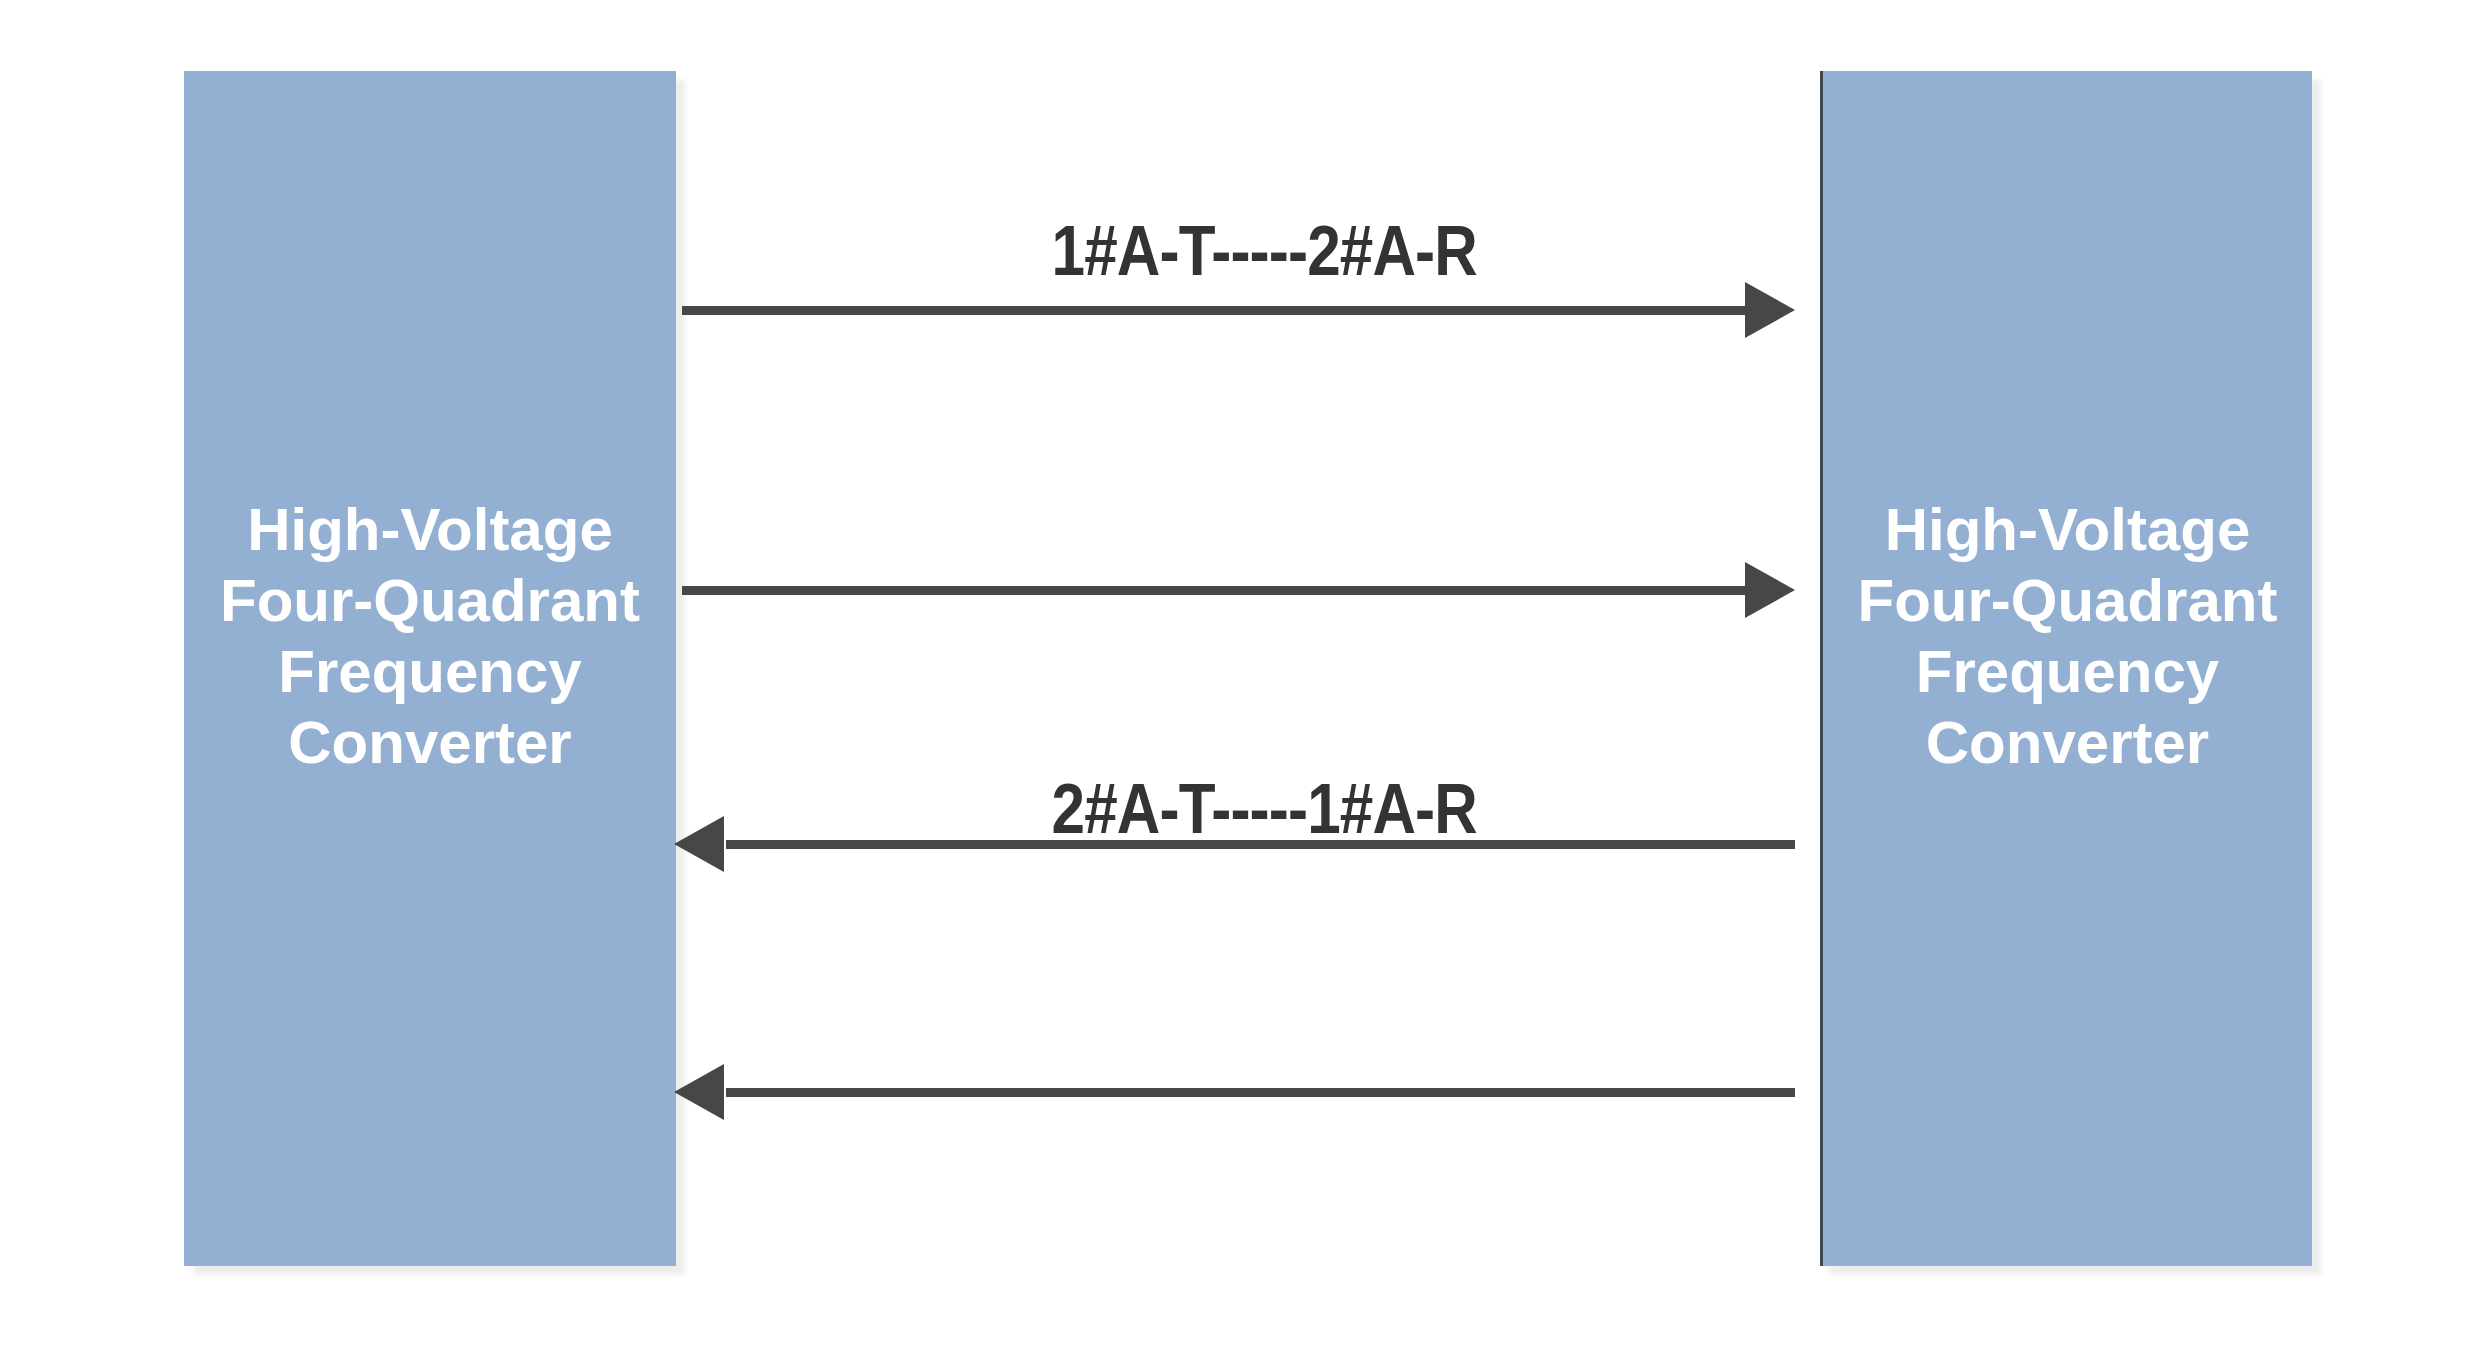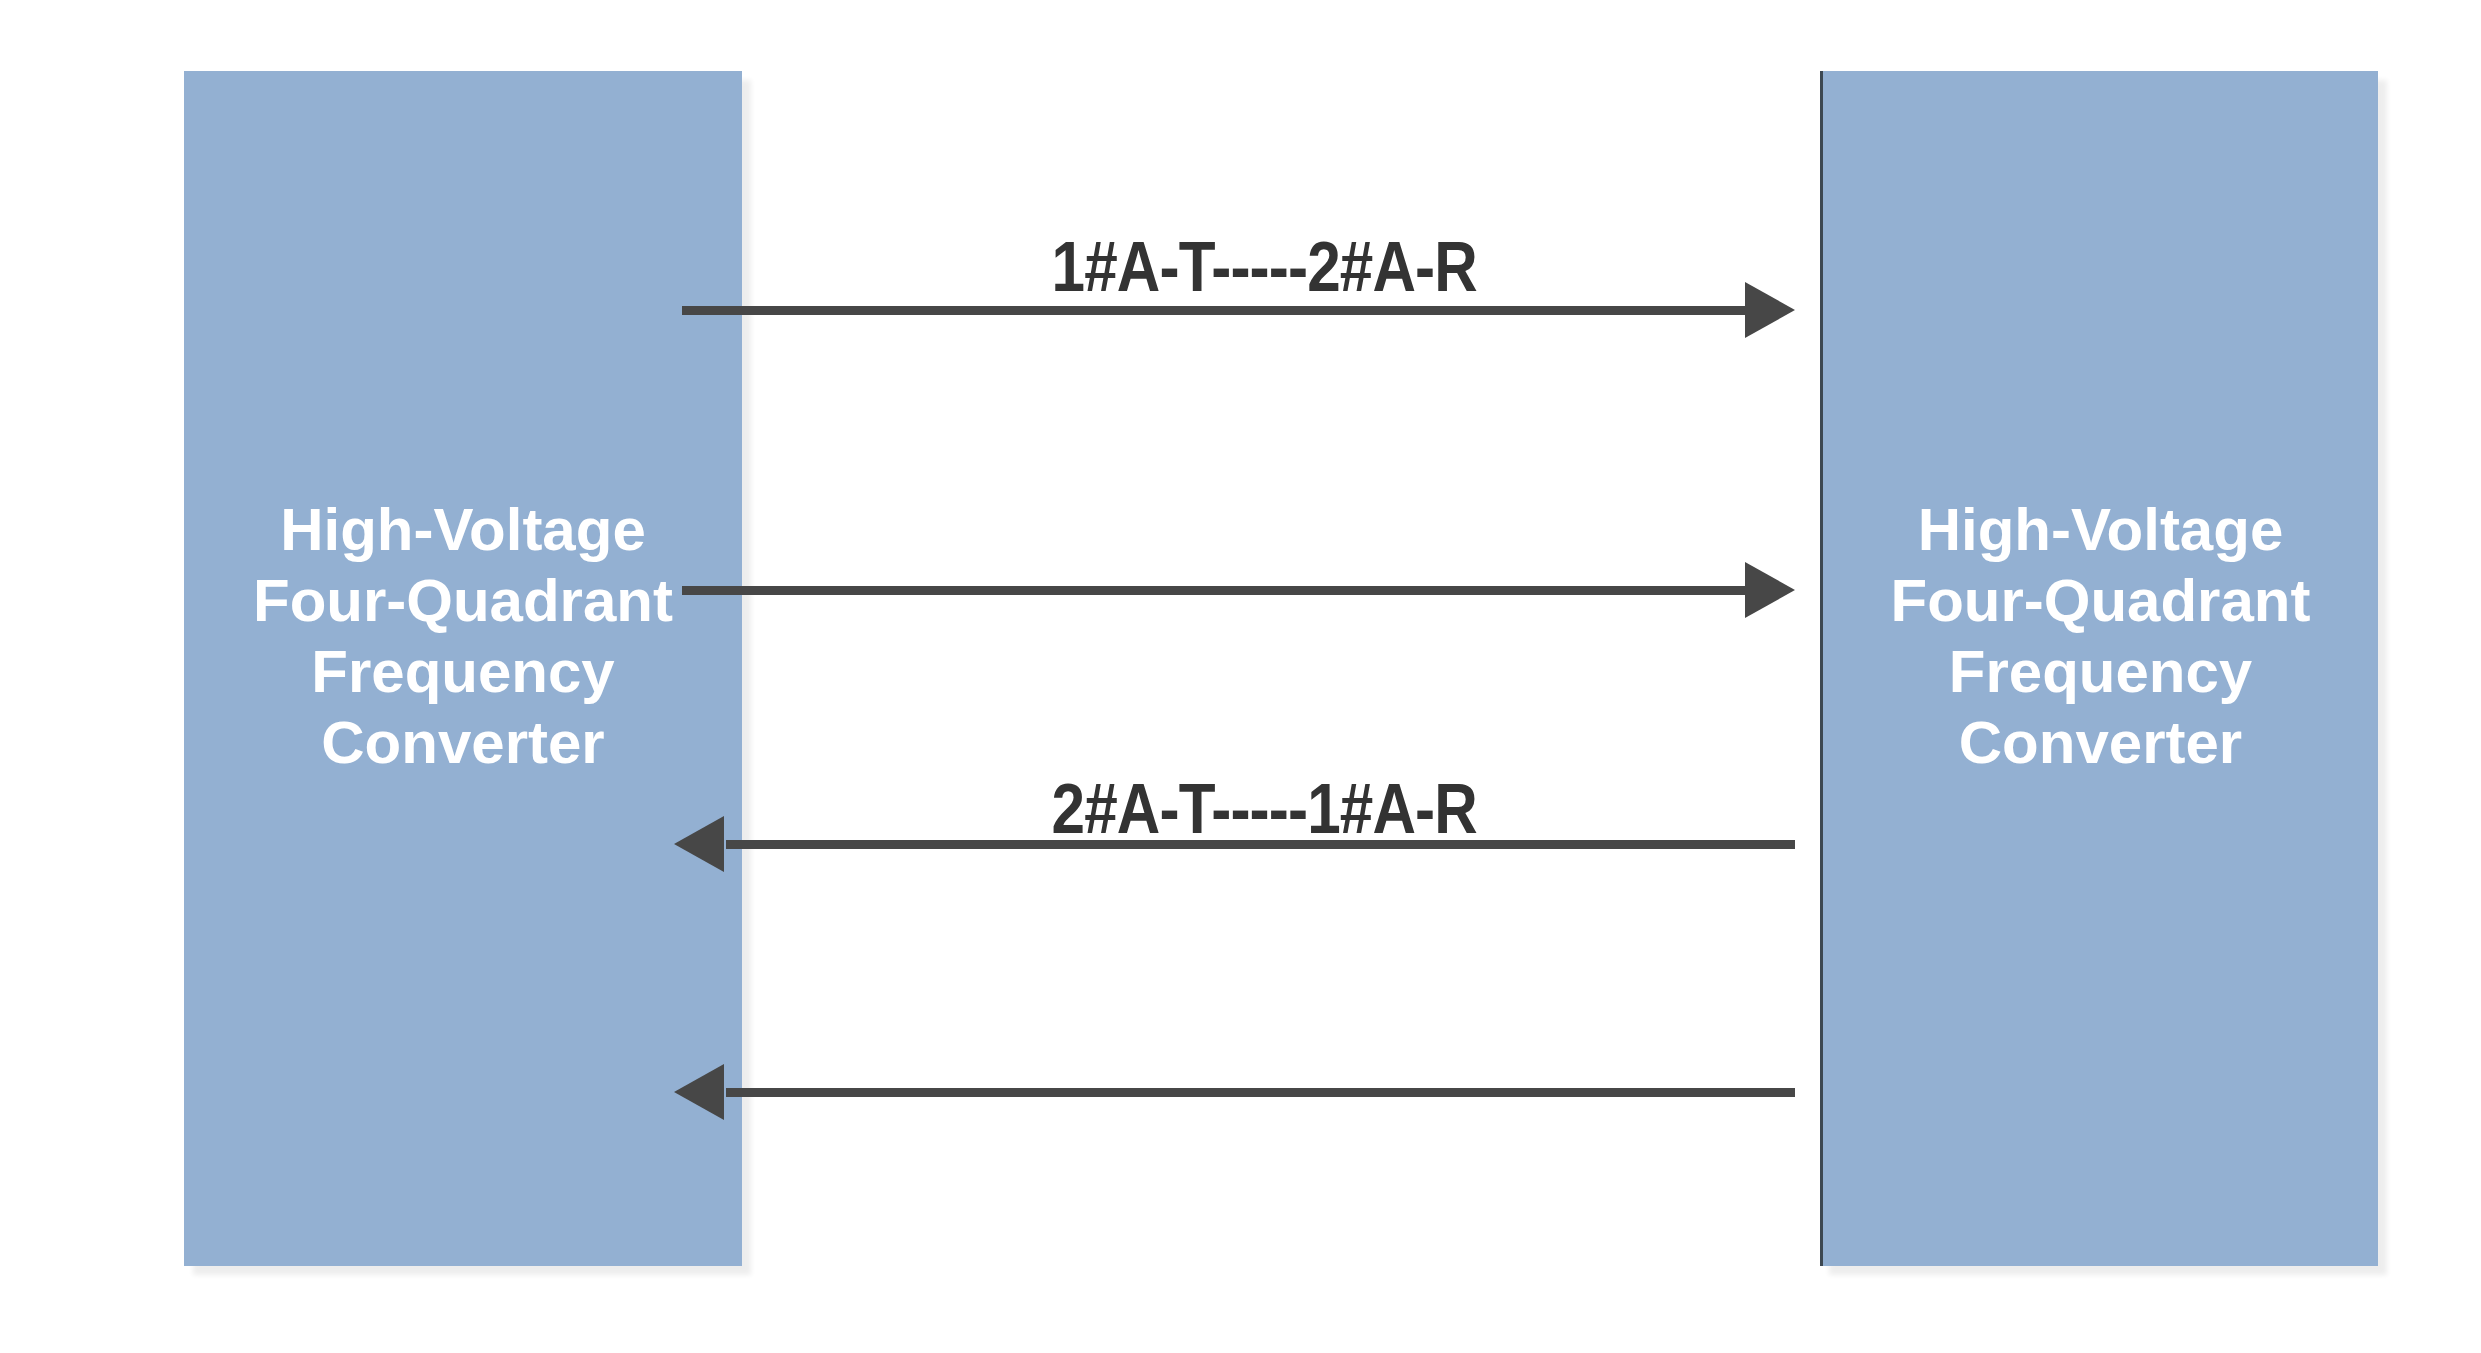--- a/index.html
+++ b/index.html
@@ -13,21 +13,21 @@
   *{margin:0;padding:0;box-sizing:border-box;}
   html,body{width:2481px;height:1353px;background:var(--background);overflow:hidden;}
   body{font-family:"Liberation Sans", sans-serif;position:relative;}
 
   .canvas{position:absolute;left:0;top:0;width:2481px;height:1353px;background:var(--background);}
 
   
   .conv-box{
     position:absolute;
     top:71px;
-    width:558px;
+    width:492px;
     height:1195px;
     background:var(--box-fill);
     box-shadow:9px 9px 5px rgba(0,0,0,0.07);
     display:flex;
     flex-direction:column;
     justify-content:center;
     align-items:center;
     text-align:center;
   }
   .conv-box .text-block{
@@ -94,21 +94,21 @@
     font-weight:700;
     line-height:74px;
     white-space:nowrap;
   }
   .arrow-label span{
     display:inline-block;
     transform:scaleX(0.86);
     transform-origin:center;
     letter-spacing:-1px;
   }
-  .label-1{top:214px;margin-top:16px;}
+  .label-1{top:214px;}
   .label-2{top:496px;}
   .label-3{top:772px;}
   .label-4{top:996px;}
 </style>
 </head>
 <body>
 
 <div class="canvas">
 
   <div class="conv-box box-left">

